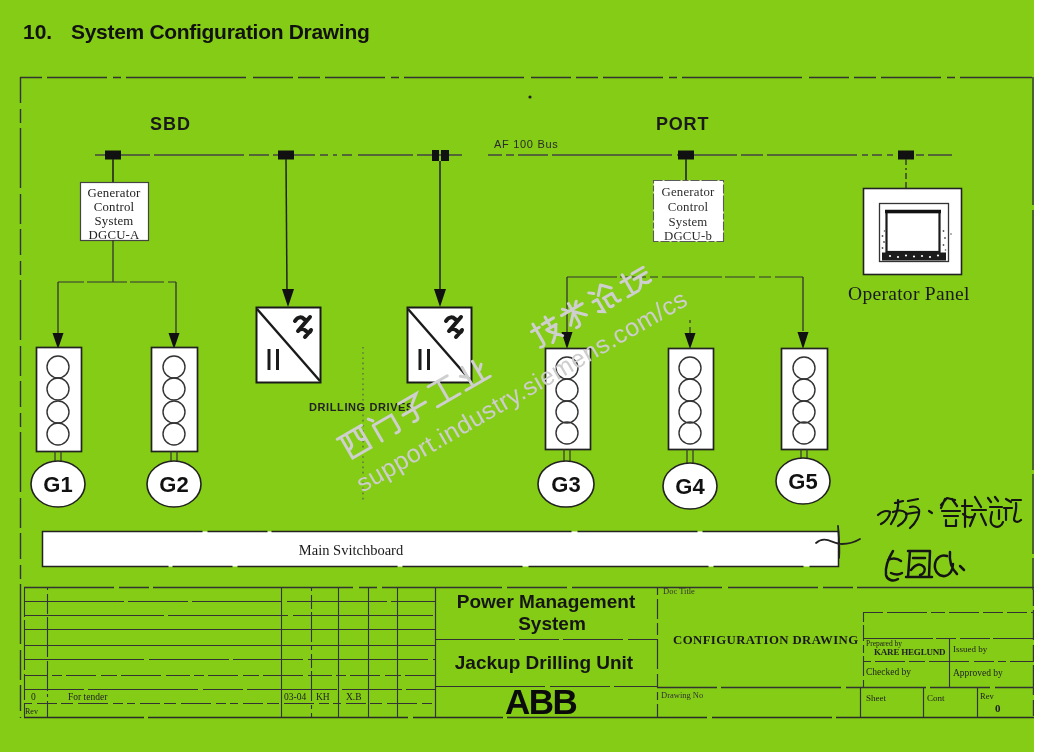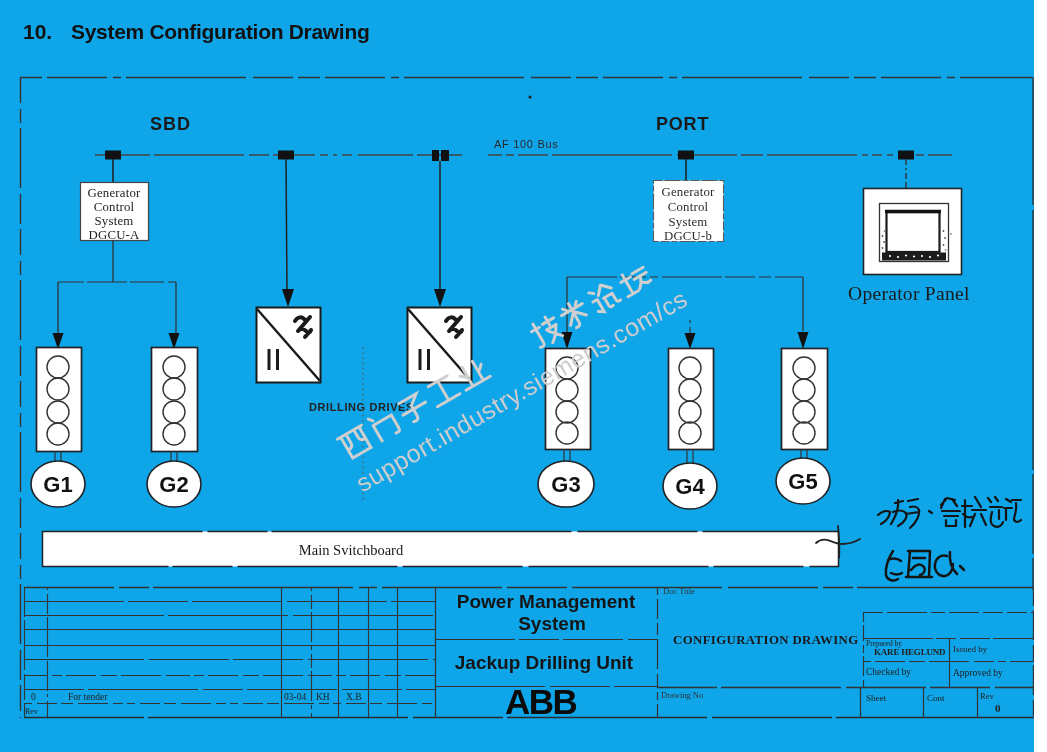--- a/index.html
+++ b/index.html
@@ -1,16 +1,16 @@
 <!DOCTYPE html>
 <html><head>
 <meta charset="utf-8">
 <style>
   html,body{margin:0;padding:0;background:#ffffff;}
-  #page{position:relative;width:1034px;height:752px;background:#0ea5e9;overflow:hidden;
+  #page{position:relative;width:1034px;height:752px;background:#84cc16;overflow:hidden;
         font-family:"Liberation Sans",sans-serif;}
   svg{position:absolute;left:0;top:0;}
 </style>
 </head>
 <body>
 <div id="page">
 <svg width="1047" height="752" viewBox="0 0 1047 752">
 
 <g font-family="Liberation Sans, sans-serif" font-weight="bold" font-size="21" fill="#111">
   <text x="23" y="39">10.</text>

